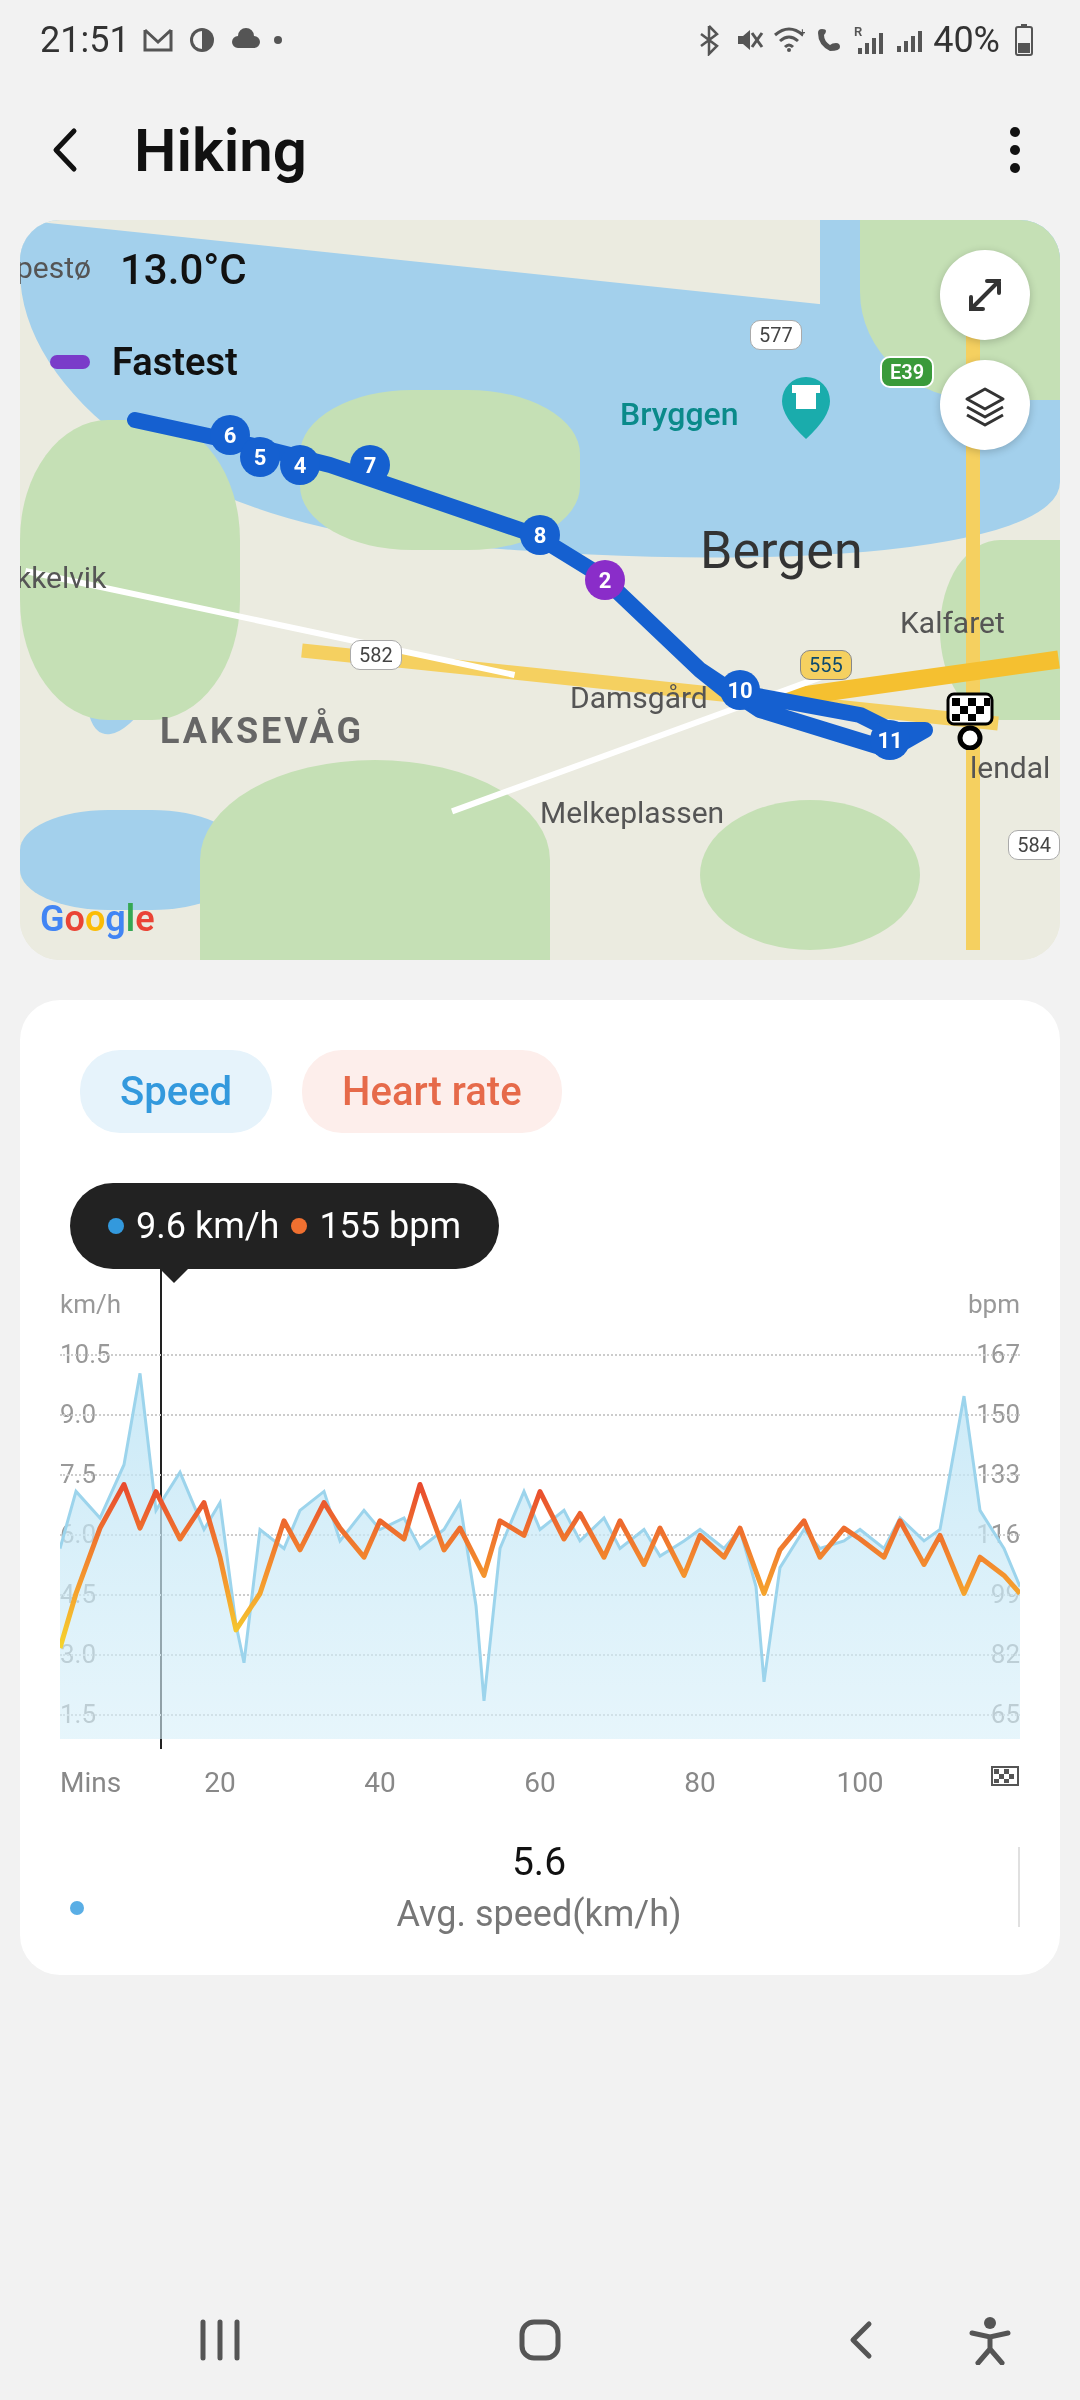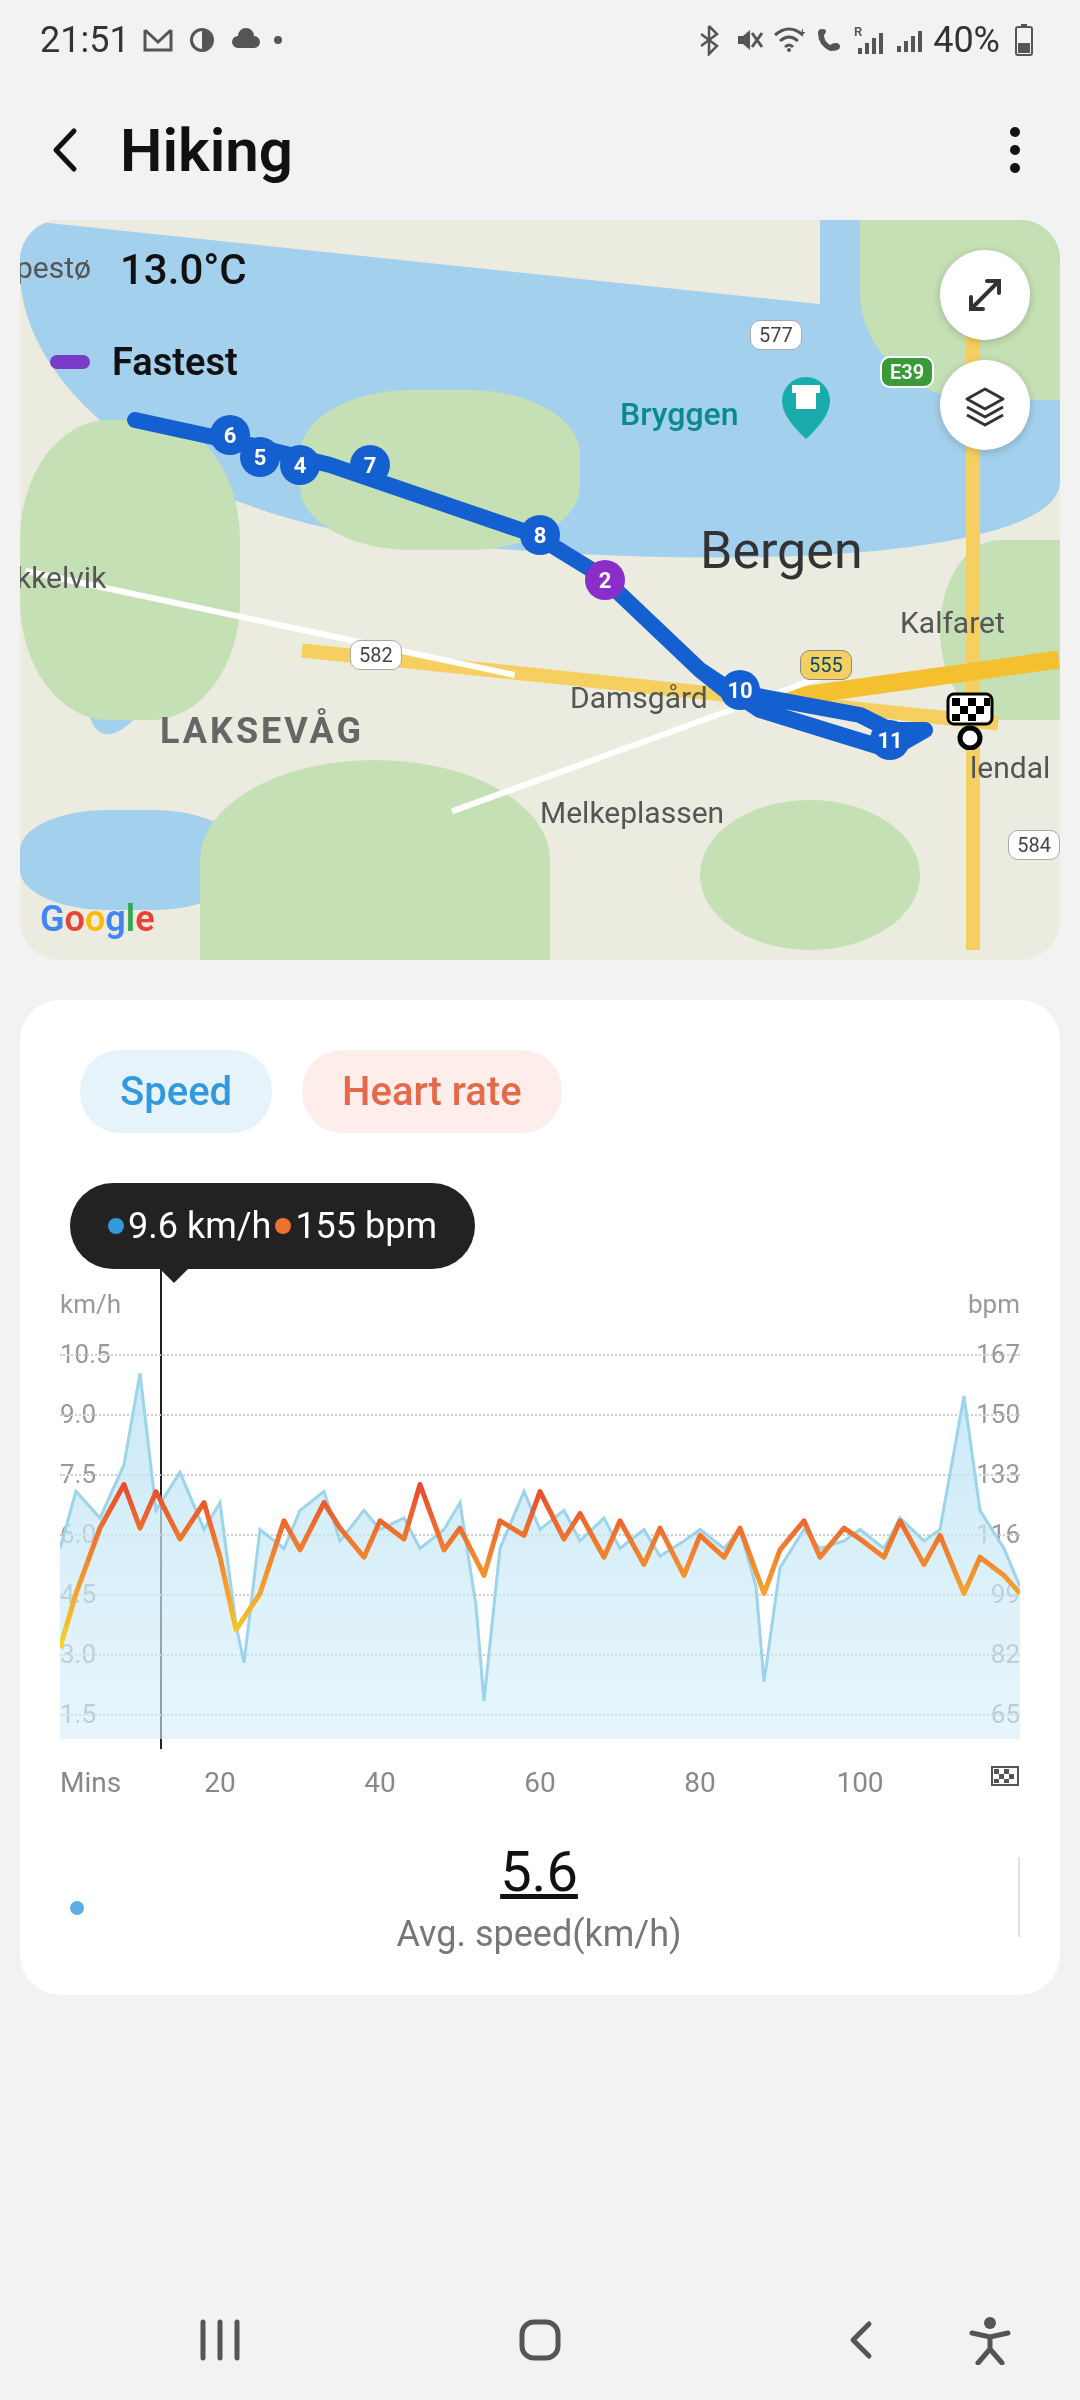--- a/index.html
+++ b/index.html
@@ -5,21 +5,21 @@
   * { box-sizing: border-box; margin: 0; padding: 0; }
   html, body { width: 1080px; height: 2400px; font-family: -apple-system, Roboto, 'Segoe UI', sans-serif; background: #f2f2f2; overflow: hidden; }
   
   
   .status-bar { height: 80px; display: flex; justify-content: space-between; align-items: center; padding: 0 40px; font-size: 36px; color: #333; }
   .status-left, .status-right { display: flex; align-items: center; gap: 12px; }
   .status-right { gap: 8px; }
   .status-icon { width: 32px; height: 32px; display: inline-flex; align-items: center; justify-content: center; }
   
   
-  .header { height: 140px; display: flex; align-items: center; padding: 0 40px; gap: 30px; }
+  .header { height: 140px; display: flex; align-items: center; padding: 0 40px; gap: 44px; }
   .back-btn { width: 50px; height: 50px; display: flex; align-items: center; justify-content: center; }
   .title { font-size: 60px; font-weight: 600; color: #111; flex: 1; }
   .menu-btn { width: 50px; height: 50px; display: flex; align-items: center; justify-content: center; }
   
   
   .map-card { margin: 0 20px; height: 740px; border-radius: 40px; overflow: hidden; position: relative; background: linear-gradient(180deg, #a8d5f0 0%, #a8d5f0 45%, #e8e8d8 45%, #e8e8d8 100%); }
   .map-bg { position: absolute; inset: 0; }
   .water { position: absolute; background: #a3d0ec; }
   .land { position: absolute; background: #e5e5d5; }
   .park { position: absolute; background: #c5e0b5; }
@@ -52,41 +52,41 @@
   .poi-marker { position: absolute; width: 50px; height: 60px; }
   .google-logo { position: absolute; bottom: 20px; left: 20px; font-size: 36px; font-weight: 600; }
   
   
   .chart-card { margin: 40px 20px 0; background: #fff; border-radius: 40px; padding: 50px 40px 40px; }
   .chips { display: flex; gap: 30px; margin-bottom: 50px; padding-left: 20px; }
   .chip { padding: 18px 40px; border-radius: 40px; font-size: 40px; font-weight: 500; }
   .chip.speed { background: #e6f3fb; color: #3399dd; }
   .chip.hr { background: #fdeeeb; color: #e66a4a; }
   
-  .tooltip { position: relative; display: inline-flex; align-items: center; gap: 4px; background: #222; color: #fff; padding: 22px 38px; border-radius: 50px; font-size: 36px; margin-left: 10px; margin-bottom: 10px; }
+  .tooltip { position: relative; display: inline-flex; align-items: center; gap: 12px; background: #222; color: #fff; padding: 22px 38px; border-radius: 50px; font-size: 36px; margin-left: 10px; margin-bottom: 10px; }
   .tooltip::after { content: ''; position: absolute; bottom: -14px; left: 90px; border: 14px solid transparent; border-top-color: #222; border-bottom: none; }
   .dot { width: 16px; height: 16px; border-radius: 50%; display: inline-block; }
   .dot.blue { background: #3399dd; }
   .dot.orange { background: #f07030; }
   
   .chart-area { position: relative; height: 510px; margin-top: 10px; }
   .y-label-l, .y-label-r { position: absolute; font-size: 26px; color: #999; }
   .y-label-l { left: 0; }
   .y-label-r { right: 0; }
   .grid-line { position: absolute; left: 0; right: 0; border-top: 2px dotted #ccc; }
   .chart-svg { position: absolute; left: 0; right: 0; top: 50px; bottom: 60px; width: 100%; }
   .x-labels { position: absolute; bottom: 0; left: 0; right: 0; display: flex; font-size: 28px; color: #888; }
   .cursor-line { position: absolute; width: 2px; background: #222; top: -20px; bottom: 50px; left: 100px; }
   .flag-icon { position: absolute; bottom: 0; right: 0; }
   
   
   .stats-row { display: flex; margin-top: 40px; position: relative; }
   .stat { flex: 1; text-align: center; }
   .stat-divider { width: 2px; height: 80px; background: #e0e0e0; align-self: center; }
-  .stat-val { font-size: 56px; font-weight: 400; color: #111; text-decoration: underline; }
+  .stat-val { font-size: 39px; font-weight: 400; color: #111; }
   .stat-lbl { font-size: 36px; color: #777; margin-top: 8px; }
   .stats-dot { position: absolute; left: 10px; top: 62px; width: 14px; height: 14px; border-radius: 50%; background: #5aaee5; }
   
   
   .nav-bar { position: absolute; bottom: 0; left: 0; right: 0; height: 120px; display: flex; justify-content: space-around; align-items: center; padding: 0 60px; }
   .nav-btn { width: 80px; height: 60px; display: flex; align-items: center; justify-content: center; color: #555; }
   .a11y-btn { position: absolute; right: 50px; bottom: 30px; }
 </style>
 </head>
 <body>

